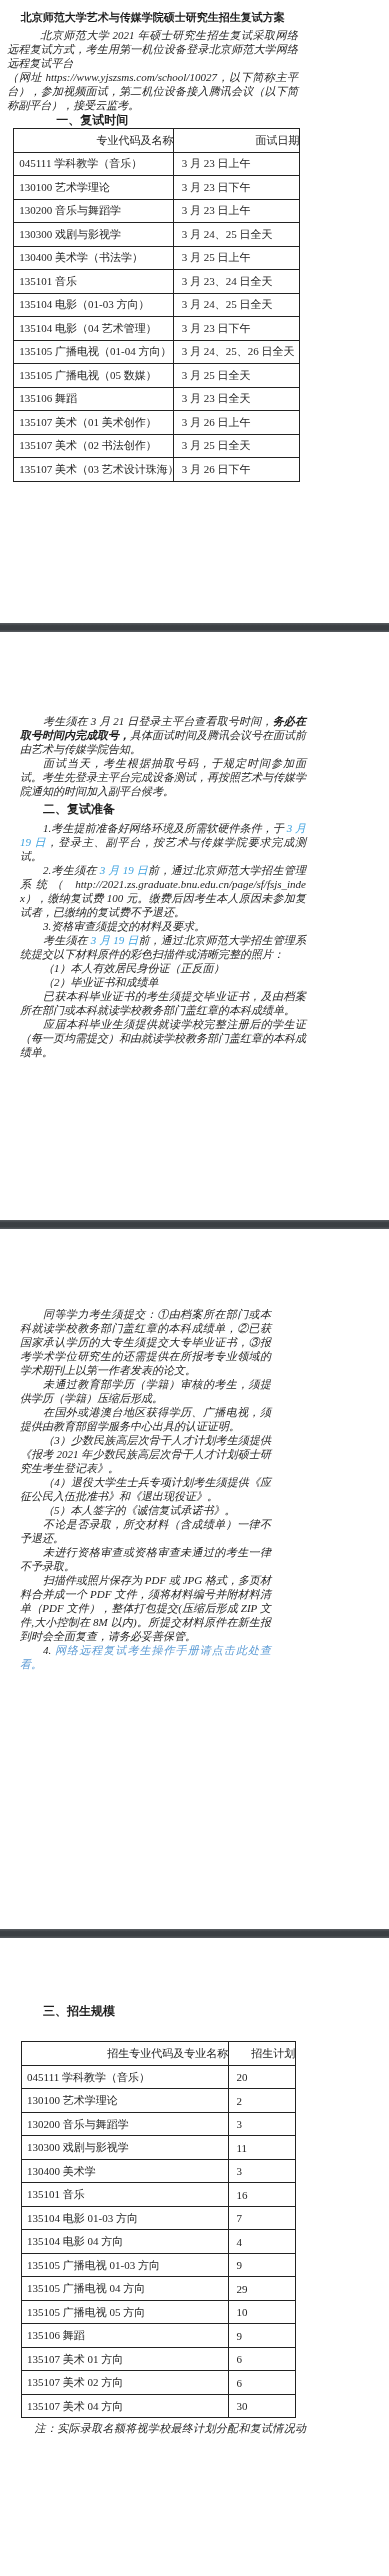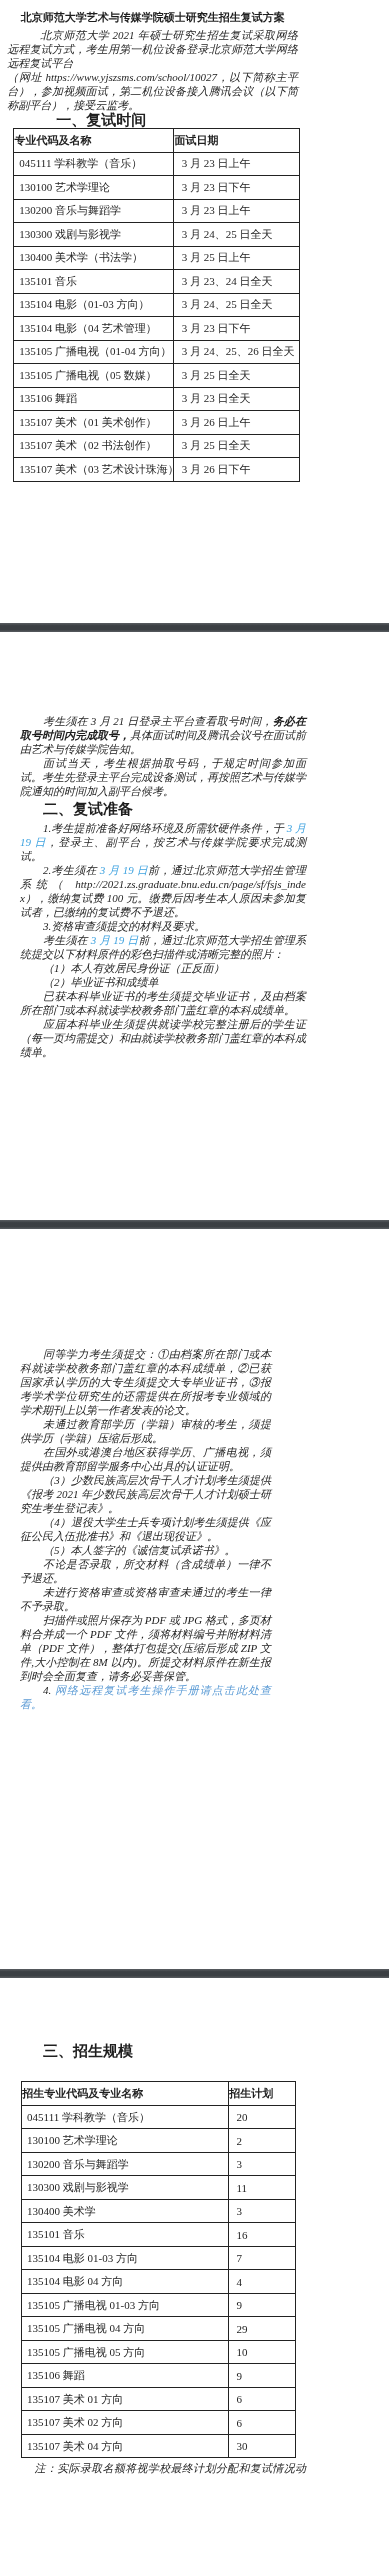--- a/index.html
+++ b/index.html
@@ -14,21 +14,21 @@
     color:var(--text);
   }
   .page{
     box-sizing:border-box;
     background:#ffffff;
     overflow:hidden;
     position:relative;
   }
   .pg1{height:623px;padding:6.1px 91px 0 7.3px;}
   .pg2{height:588px;padding:82px 83px 0 20px;}
-  .pg3{height:700px;padding:78px 118px 0 20px;margin-top:40px;}
+  .pg3{height:700px;padding:78px 118px 0 20px;}
   .pg4{height:498px;padding:65px 83px 0 20px;}
   .sep{
     height:9.1px;
     background:linear-gradient(180deg,#5a5e62 0%,#3b3f43 30%,#3b3f43 72%,#585c60 100%);
   }
   .title{
     margin:0;
     font-size:11px;
     line-height:22px;
     font-weight:bold;
@@ -41,21 +41,21 @@
     text-align:justify;
     font-style:italic;
   }
   .ind1{text-indent:33px;}     
   .ind{text-indent:23px;}      
   .noind{text-indent:0;}
   .note-ind{text-indent:14.6px;}
   .brk{word-break:break-all;}
   .h-sec{
     margin:0;
-    font-size:15px;
+    font-size:12px;
     font-weight:bold;
     line-height:22.5px;
   }
   .h-tight{line-height:16px;}
   .h1-ind{text-indent:49px;}
   .h2-ind{text-indent:23px;}
   b{font-weight:bold;}
   .date{color:var(--date-blue);}
   .link{color:var(--link-blue);text-decoration:none;cursor:pointer;}
   table{
@@ -67,21 +67,21 @@
   .t1 col:first-child{width:160px;}
   .t2{width:275px;margin:22px 0 0 1.2px;}
   .t2 col:first-child{width:207px;}
   th,td{
     border:0.6px solid #222222;
     height:22.5px;
     padding:0 2.4px 0 4.9px;
     overflow:hidden;
     white-space:nowrap;
   }
-  th{font-weight:bold;text-align:left;padding:0;}
+  th{font-weight:normal;text-align:right;padding:0;}
   td.c2{padding-left:7.3px;}
 </style>
 </head>
 <body>
 
 <div class="doc">
 
   <section class="page pg1">
     <h1 class="title">北京师范大学艺术与传媒学院硕士研究生招生复试方案</h1>
     <p class="ind1">北京师范大学 2021 年硕士研究生招生复试采取网络远程复试方式，考生用第一机位设备登录北京师范大学网络远程复试平台</p>

